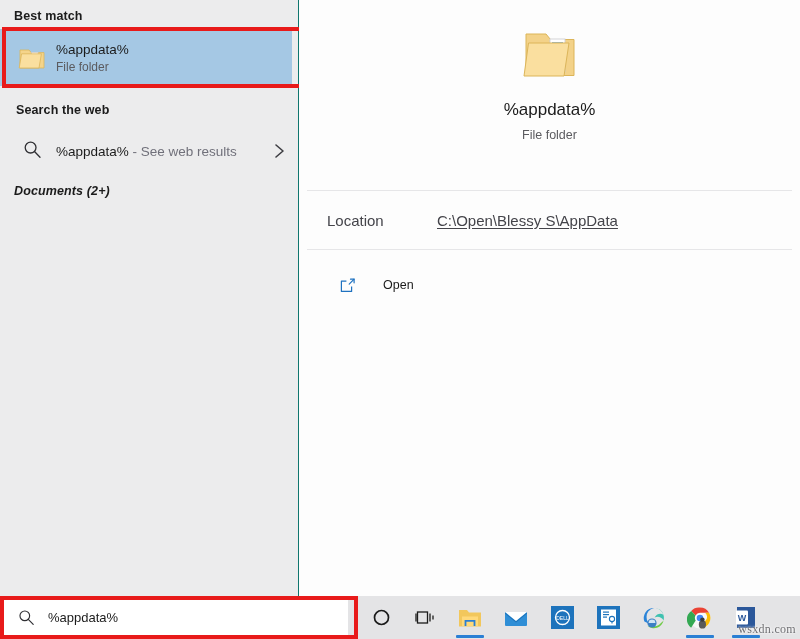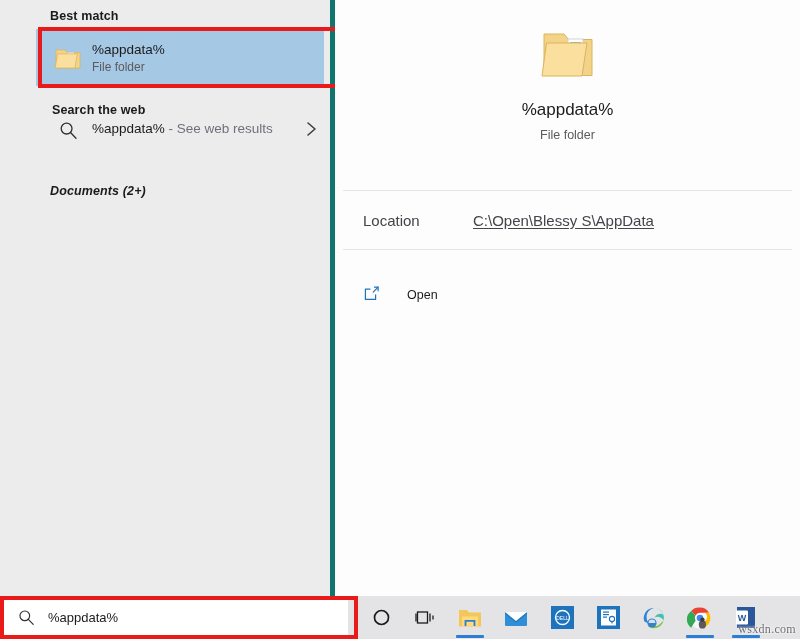--- a/index.html
+++ b/index.html
@@ -32,23 +32,22 @@
     display: flex;
     background: #ececed;
   }
 
   
   .results-pane {
     position: relative;
     width: 299px;
     height: 100%;
     background: #ececed;
-    border-right: 5px solid #0f766e;
+    border-right: 1px solid #0f766e;
     box-sizing: border-box;
-    margin-left: 36px;
   }
 
   .section-header {
     font-size: 12.5px;
     font-weight: bold;
     color: #1b1b1b;
     padding-left: 14px;
     letter-spacing: .01em;
   }
   .section-header.best-match { padding-top: 9px; }
@@ -102,21 +101,21 @@
     color: #5b5b5f;
     line-height: 16px;
     margin-top: 1px;
   }
 
   
   .web-header { margin-top: 17px; padding-left: 16px; }
   .web-row {
     height: 38px;
     display: flex;
-    align-items: flex-start;
+    align-items: flex-end;
     margin-top: 4px;
     padding-right: 12px;
   }
   .web-row .res-icon { flex: 0 0 48px; }
   .web-label {
     font-size: 13.5px;
     color: #1b1b1b;
     flex: 1;
   }
   .web-label .dim { color: #70707a; }
@@ -173,22 +172,22 @@
     text-decoration: underline;
     text-underline-offset: 2px;
   }
 
   .actions {
     padding-top: 18px;
   }
   .action-row {
     height: 34px;
     display: flex;
-    align-items: flex-end;
-    padding-left: 28px;
+    align-items: center;
+    padding-left: 40px;
   }
   .action-icon {
     width: 30px;
     flex: 0 0 30px;
     display: flex;
     align-items: center;
   }
   .action-label {
     font-size: 12.5px;
     color: #1b1b1b;

